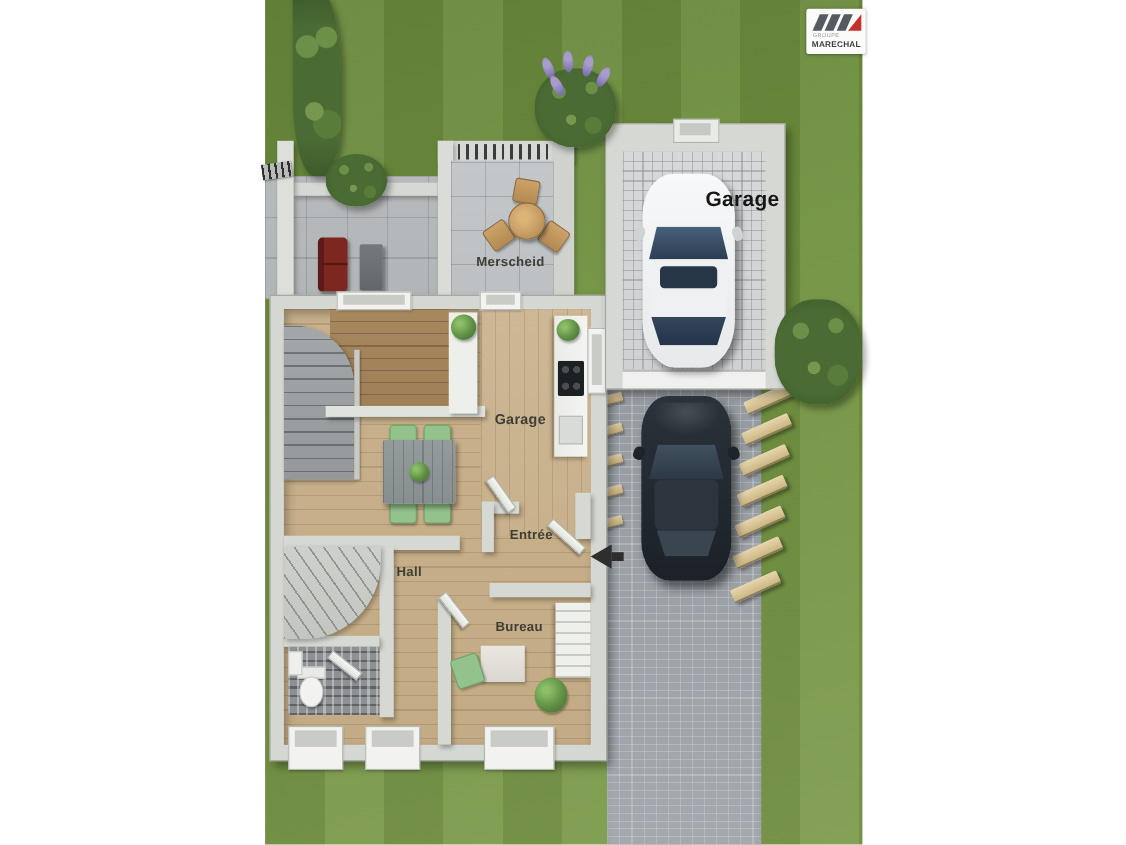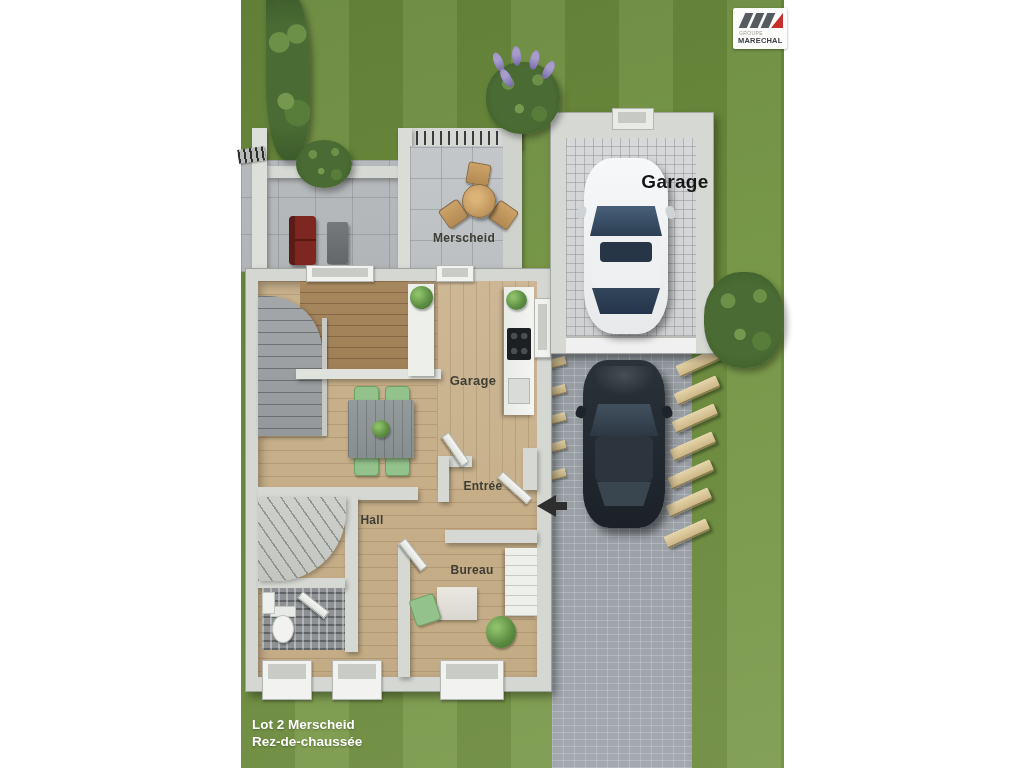--- a/index.html
+++ b/index.html
@@ -237,24 +237,20 @@
   </div>
   <div class="bush" style="left:704px;top:272px;width:80px;height:96px;border-radius:46%;"></div>
 
   <div class="lbl" style="left:418px;top:231px;width:92px;">Merscheid</div>
   <div class="lbl" style="left:586px;top:171px;width:82px;font-size:19px;color:#161616;padding-left:48px;">Garage</div>
   <div class="lbl" style="left:438px;top:373px;width:70px;font-size:13px;">Garage</div>
   <div class="lbl" style="left:452px;top:479px;width:62px;">Entrée</div>
   <div class="lbl" style="left:346px;top:513px;width:52px;">Hall</div>
   <div class="lbl" style="left:440px;top:563px;width:64px;">Bureau</div>
 
-  <div class="caption">
-    <div>Lot 2 Merscheid</div>
-    <div>Rez-de-chaussée</div>
-  </div>
 
   <div class="abs" style="left:733px;top:8px;width:54px;height:41px;background:#fbfbf9;
        border-radius:2px;box-shadow:0 1px 3px rgba(0,0,0,.35);overflow:hidden;">
     <div style="position:absolute;left:9px;top:5px;width:8px;height:15px;background:#565b60;transform:skewX(-24deg);"></div>
     <div style="position:absolute;left:20px;top:5px;width:8px;height:15px;background:#565b60;transform:skewX(-24deg);"></div>
     <div style="position:absolute;left:31px;top:5px;width:8px;height:15px;background:#565b60;transform:skewX(-24deg);"></div>
     <div style="position:absolute;left:38px;top:5px;width:0;height:0;border-bottom:15px solid #c5302c;border-left:12px solid transparent;"></div>
     <div style="position:absolute;left:6px;top:22px;font-size:5px;color:#9a9a96;letter-spacing:.4px;">GROUPE</div>
     <div style="position:absolute;left:5px;top:28px;font-size:7.5px;font-weight:bold;color:#3c4146;letter-spacing:.2px;">MARECHAL</div>
   </div>

